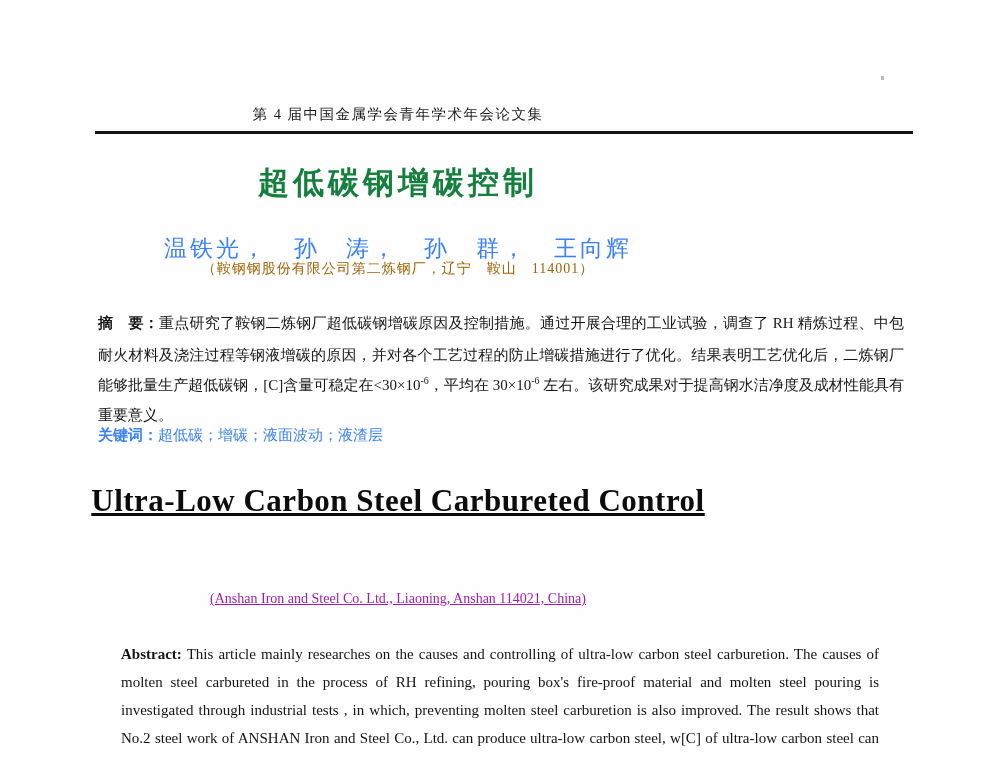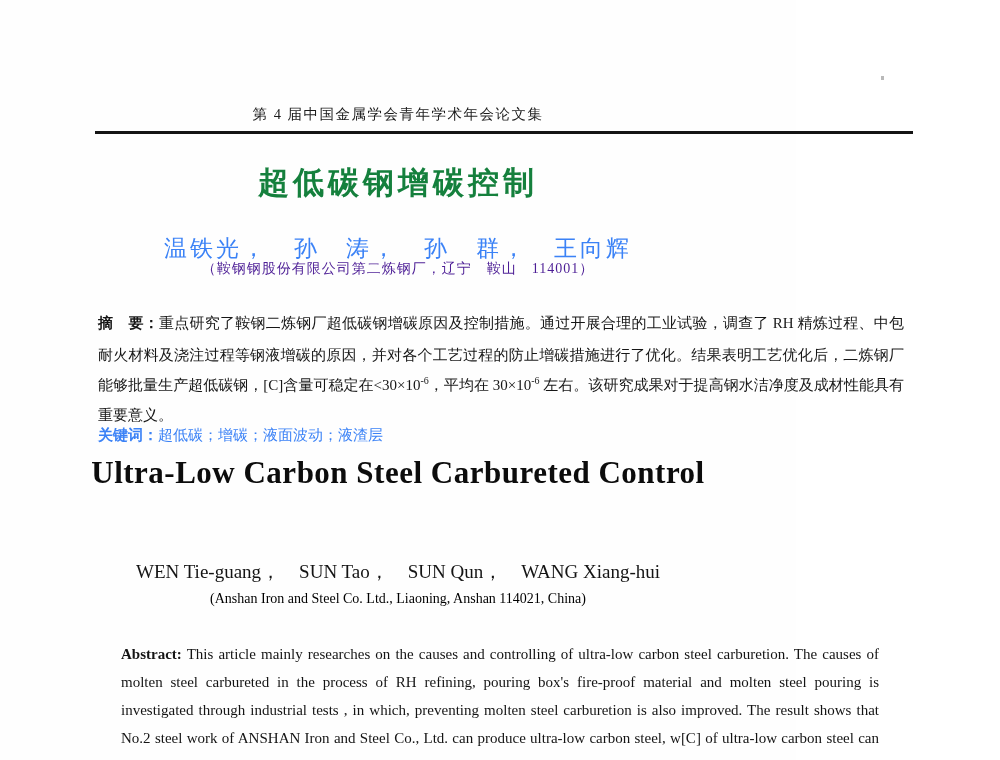--- a/index.html
+++ b/index.html
@@ -52,21 +52,21 @@
   .authors-cn {
     top: 233px;
     font-size: 23px;
     letter-spacing: 3px;
     color: #3b82f6;
   }
   .affil-cn {
     top: 260px;
     font-size: 14px;
     letter-spacing: 1px;
-    color: #4c1d95;
+    color: #a16207;
   }
   .abstract-cn {
     top: 308px;
     left: 98px;
     width: 806px;
     font-size: 15px;
     line-height: 30px;
     text-align: justify;
     color: #161616;
   }
@@ -75,35 +75,37 @@
     font-family: Liberation Mono, monospace;
   }
   .keywords-cn {
     top: 426px;
     left: 98px;
     width: 806px;
     font-size: 15px;
     color: #3b82f6;
   }
   .title-en {
-    top: 455px;
+    top: 483px;
     font-size: 31px;
     font-weight: bold;
     letter-spacing: 0.5px;
     color: #0c0c0c;
+    text-decoration: underline;
   }
   .authors-en {
     top: 559px;
     font-size: 19px;
     color: #141414;
   }
   .affil-en {
     top: 591px;
     font-size: 14px;
-    color: #000000;
+    color: #a21caf;
+    text-decoration: underline;
   }
   .abstract-en {
     top: 640px;
     left: 121px;
     width: 758px;
     font-size: 15px;
     line-height: 28px;
     text-align: justify;
     color: #141414;
   }
@@ -133,21 +135,20 @@
   <div class="abs abstract-cn">
     <span class="label-cn">摘　要：</span><span>重点研究了鞍钢二炼钢厂超低碳钢增碳原因及控制措施。通过开展合理的工业试验，调查了 RH 精炼过程、中包耐火材料及浇注过程等钢液增碳的原因，并对各个工艺过程的防止增碳措施进行了优化。结果表明工艺优化后，二炼钢厂能够批量生产超低碳钢，[C]含量可稳定在&lt;30×10</span><sup>-6</sup><span>，平均在 30×10</span><sup>-6</sup><span> 左右。该研究成果对于提高钢水洁净度及成材性能具有重要意义。</span>
   </div>
 
   <div class="abs keywords-cn">
     <span class="label-cn">关键词：</span><span>超低碳；增碳；液面波动；液渣层</span>
   </div>
 
   <div class="abs center title-en">Ultra-Low Carbon Steel Carbureted Control</div>
 
-  <div class="abs center authors-en">WEN Tie-guang，　SUN Tao，　SUN Qun，　WANG Xiang-hui</div>
 
   <div class="abs center affil-en">(Anshan Iron and Steel Co. Ltd., Liaoning, Anshan 114021, China)</div>
 
   <div class="abs abstract-en">
     <span class="label-en">Abstract:</span><span> This article mainly researches on the causes and controlling of ultra-low carbon steel carburetion. The causes of molten steel carbureted in the process of RH refining, pouring box's fire-proof material and molten steel pouring is investigated through industrial tests , in which, preventing molten steel carburetion is also improved. The result shows that No.2 steel work of ANSHAN Iron and Steel Co., Ltd. can produce ultra-low carbon steel, w[C] of ultra-low carbon steel can be stabilized less than 30ppm and about 20ppm average. The research is an important to improve molten steel cleanliness.</span>
   </div>
 
 </div>
 
 </body></html>

